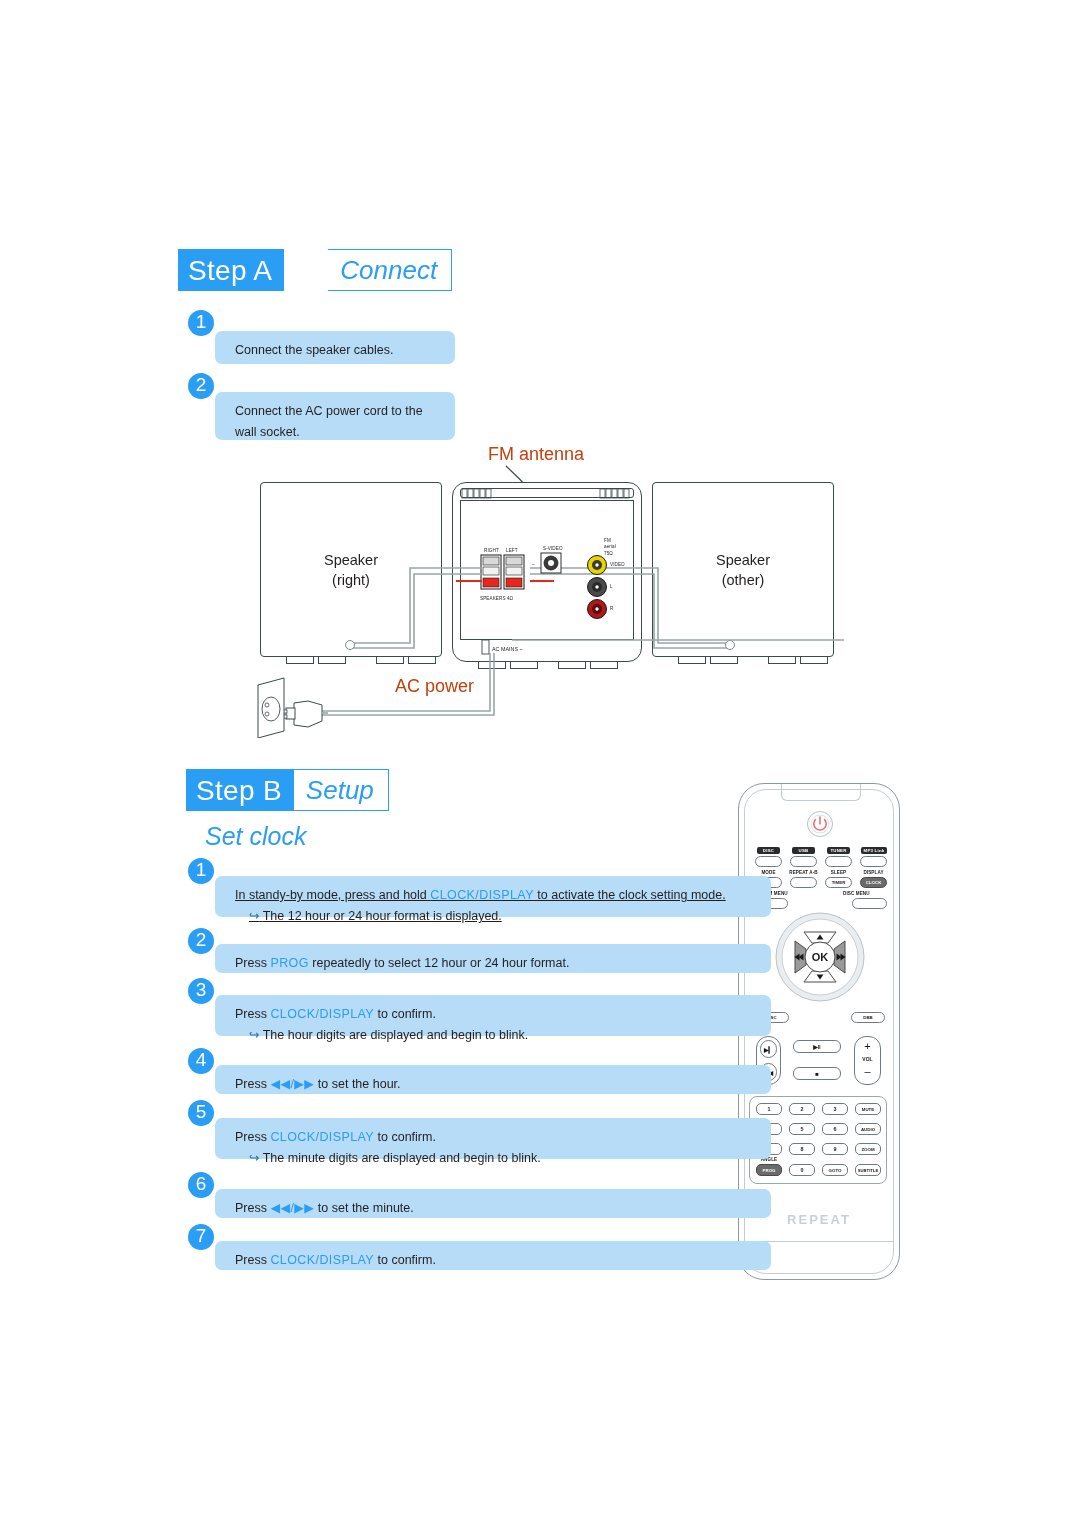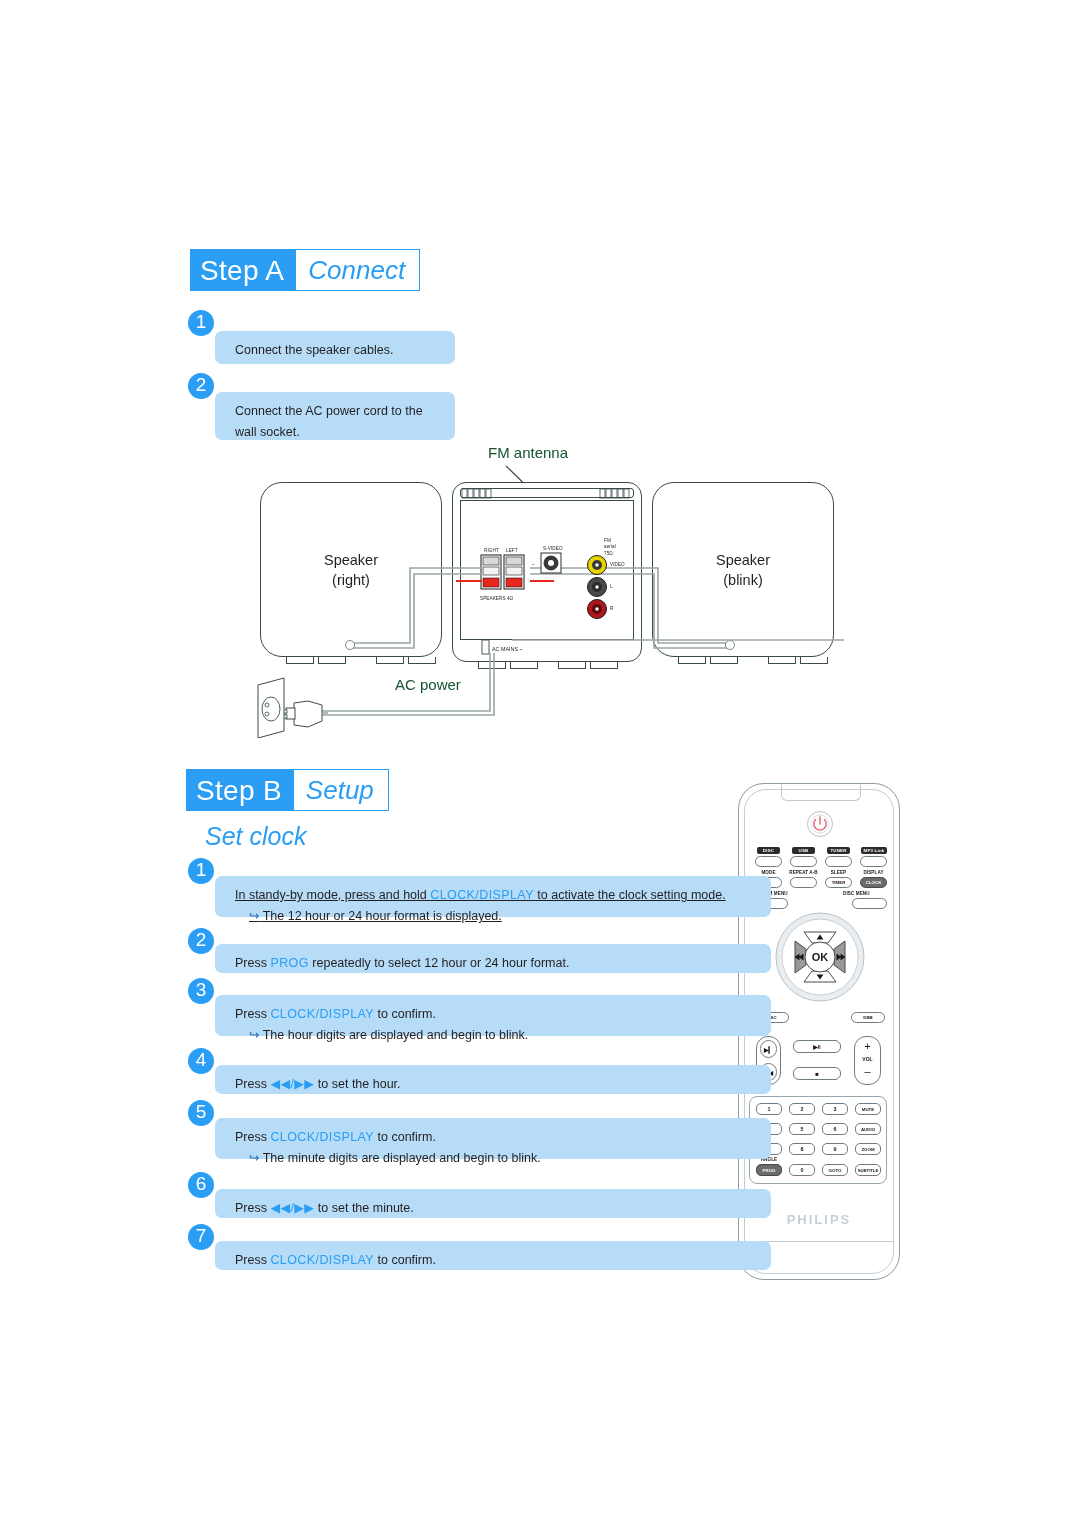--- a/index.html
+++ b/index.html
@@ -48,24 +48,24 @@
   
   .tip{
     position:absolute;background:#b6dcf8;border-radius:10px;
     box-sizing:border-box;padding:16px 18px;
   }
   .tip .tip-t{color:#2a9df4;font-style:italic;font-size:18px;margin-bottom:6px;}
   .tip .tip-b{color:#4aa8ef;font-style:italic;font-size:14.5px;line-height:20px;}
 
   
   .diagram{position:absolute;left:240px;top:438px;width:620px;height:300px;}
-  .dlabel{position:absolute;font-size:15px;color:#14532d;}
+  .dlabel{position:absolute;font-size:18px;color:#c2410c;}
 
   .spk{
-    position:absolute;border:1.3px solid #3c4a4a;border-radius:22px;
+    position:absolute;border:1.3px solid #3c4a4a;border-radius:4px;
     background:#fff;box-sizing:border-box;
   }
   .spk .cap{
     position:absolute;left:0;right:0;top:50%;transform:translateY(-50%);
     text-align:center;font-size:14.5px;line-height:20px;color:#231f20;
   }
   .foot{position:absolute;height:6px;border:1.2px solid #3c4a4a;border-top:none;background:#fff;}
 
   .unit{
     position:absolute;border:1.3px solid #3c4a4a;border-radius:14px;
@@ -114,21 +114,21 @@
   .philips{
     position:absolute;left:0;right:0;text-align:center;
     color:#c8d0d6;font-size:13px;letter-spacing:2px;font-weight:bold;
   }
 </style>
 </head>
 <body>
 
 <div class="page">
 
-  <div class="step-head" style="left:190px;top:249px;">
+  <div class="step-head" style="left:178px;top:249px;gap:44px;">
     <div class="blue">Step A</div>
     <div class="white">Connect</div>
   </div>
 
   <div class="num" style="left:188px;top:310px;">1</div>
   <div class="bar" style="left:190px;top:331px;width:240px;height:33px;">
     <span>Connect the speaker cables.</span>
   </div>
 
   <div class="num" style="left:188px;top:373px;">2</div>
@@ -152,21 +152,21 @@
       </div>
     </div>
     <div class="foot" style="left:46px;top:219px;width:26px;"></div>
     <div class="foot" style="left:78px;top:219px;width:26px;"></div>
     <div class="foot" style="left:136px;top:219px;width:26px;"></div>
     <div class="foot" style="left:168px;top:219px;width:26px;"></div>
 
     <div class="spk" style="left:412px;top:44px;width:182px;height:175px;">
       <div class="cap">
         <span>Speaker</span><br>
-        <span>(blink)</span>
+        <span>(other)</span>
       </div>
     </div>
     <div class="foot" style="left:438px;top:219px;width:26px;"></div>
     <div class="foot" style="left:470px;top:219px;width:26px;"></div>
     <div class="foot" style="left:528px;top:219px;width:26px;"></div>
     <div class="foot" style="left:560px;top:219px;width:26px;"></div>
 
     <div class="unit" style="left:212px;top:44px;width:190px;height:180px;"></div>
 
     <div class="panel" style="left:220px;top:50px;width:174px;height:10px;border-radius:3px;"></div>
@@ -417,17 +417,17 @@
     <div class="keybtn" style="left:50px;top:359px;width:26px;height:12px;">8</div>
     <div class="keybtn" style="left:83px;top:359px;width:26px;height:12px;">9</div>
     <div class="keybtn" style="left:116px;top:359px;width:26px;height:12px;font-size:4.4px;">ZOOM</div>
 
     <div class="rlab" style="left:17px;top:373px;width:26px;">ANGLE</div>
     <div class="keybtn dark" style="left:17px;top:380px;width:26px;height:12px;">PROG</div>
     <div class="keybtn" style="left:50px;top:380px;width:26px;height:12px;">0</div>
     <div class="keybtn" style="left:83px;top:380px;width:26px;height:12px;font-size:4.4px;">GOTO</div>
     <div class="keybtn" style="left:116px;top:380px;width:26px;height:12px;font-size:4.2px;">SUBTITLE</div>
 
-    <div class="philips" style="top:428px;">PHILIPS</div>
+    <div class="philips" style="top:428px;">REPEAT</div>
     <div style="position:absolute;left:6px;right:6px;top:457px;height:1px;background:#c3ccd2;"></div>
   </div>
 
 </div>
 
 </body></html>

